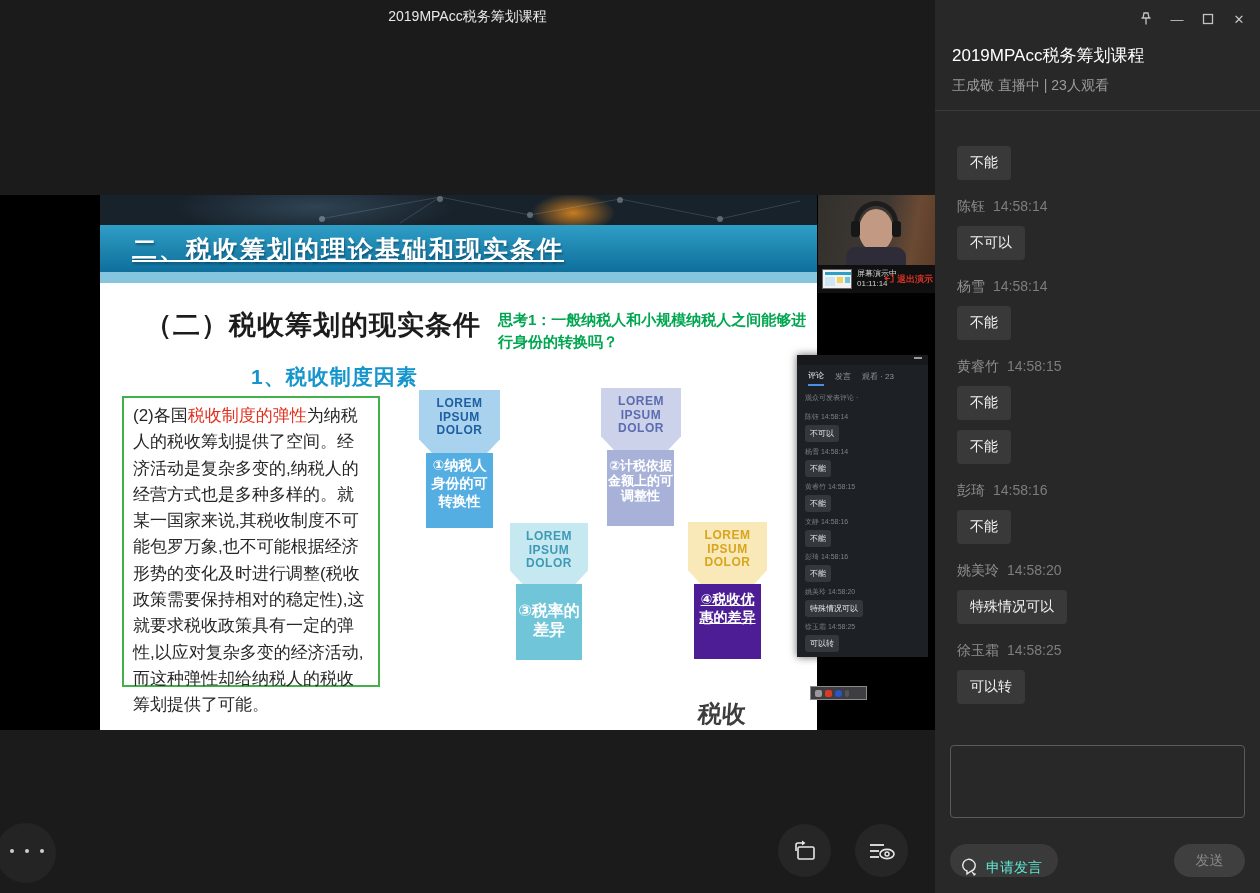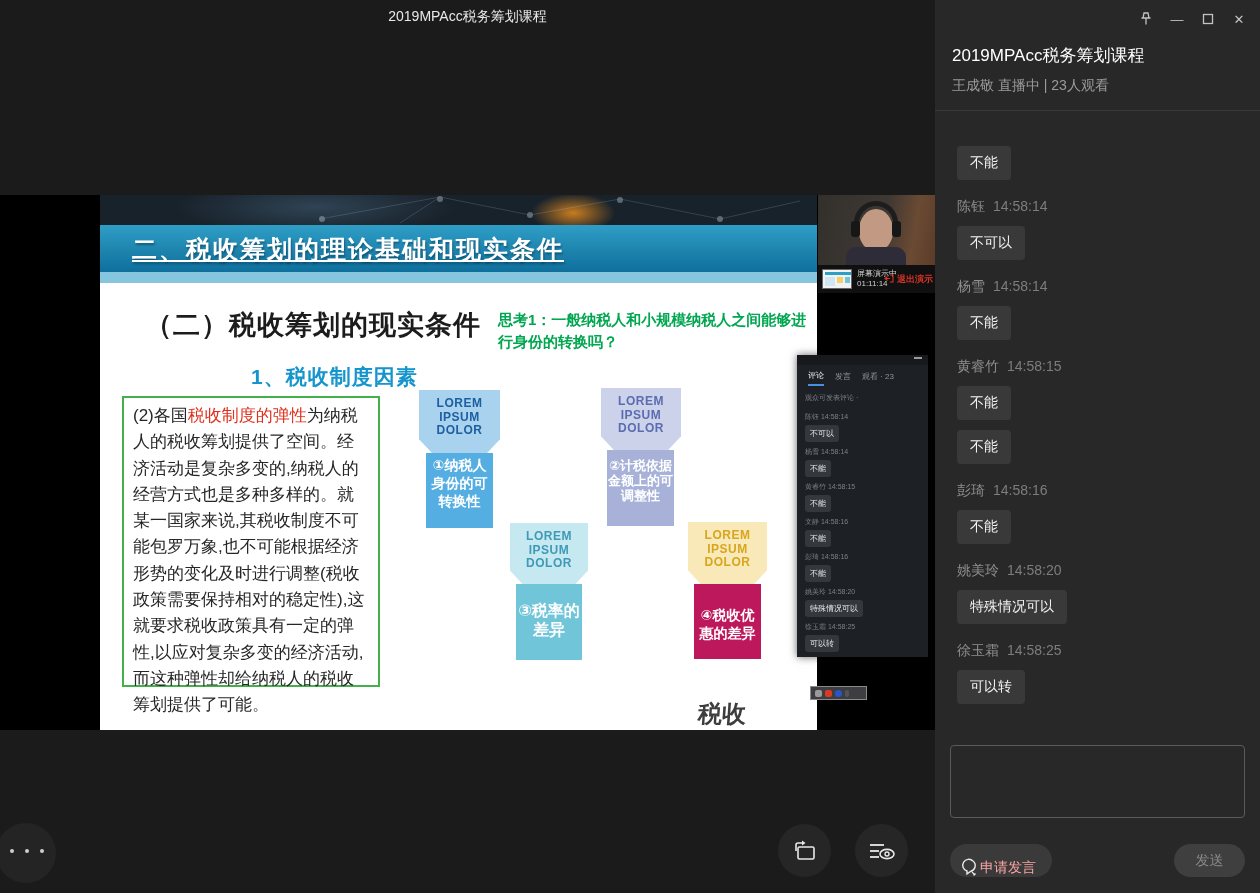--- a/index.html
+++ b/index.html
@@ -39,21 +39,21 @@
      padding-top:7px; clip-path:polygon(0 0,100% 0,100% 78%,84% 100%,16% 100%,0 78%); letter-spacing:.5px; }
   .lorem-body { position:absolute; color:#ffffff; text-align:center; font-weight:bold; }
 
   .b1h { left:319px; top:195px; width:81px; height:63px; background:#a9d2ef; color:#1e5fa0; }
   .b1b { left:326px; top:258px; width:67px; height:75px; background:#55aee2; font-size:14px; line-height:18px; padding-top:3px; }
   .b2h { left:501px; top:193px; width:80px; height:62px; background:#ccd2ea; color:#5c6cb0; }
   .b2b { left:507px; top:255px; width:67px; height:76px; background:#a8b2d8; font-size:13px; line-height:15px; padding-top:8px; }
   .b3h { left:410px; top:328px; width:78px; height:61px; background:#c6e8f1; color:#3e9ab6; }
   .b3b { left:416px; top:389px; width:66px; height:76px; background:#70c5d9; font-size:16px; line-height:19px; padding-top:17px; }
   .b4h { left:588px; top:327px; width:79px; height:62px; background:#fae9b8; color:#d8a51e; }
-  .b4b { left:594px; top:389px; width:67px; height:75px; background:#be185d; font-size:14px; line-height:18px; padding-top:22px; }
+  .b4b { left:594px; top:389px; width:67px; height:75px; background:#4c1d95; font-size:14px; line-height:18px; padding-top:6px;text-decoration:underline; }
 
   .watermark { position:absolute; left:598px; top:503px; color:#3d3d3d; font-size:24px; font-weight:bold;
      transform:skewX(-4deg); font-family:"DejaVu Serif","Liberation Serif",serif; }
 
   
   .webcam { position:absolute; left:818px; top:0; width:117px; height:98px; }
   .cam-video { position:absolute; left:0; top:0; width:117px; height:70px; overflow:hidden;
      background:linear-gradient(100deg,#33302c 0%,#3e3833 55%,#6b4a33 80%,#5a3c28 100%); }
   .cam-head { position:absolute; left:41px; top:14px; width:34px; height:42px; border-radius:50% 50% 46% 46%; background:#c29a83; }
   .cam-band { position:absolute; left:36px; top:6px; width:44px; height:26px; border:5px solid #1d1d1d; border-bottom:none; border-radius:22px 22px 0 0; }
@@ -106,21 +106,21 @@
   .msg-name .tm { color:#7d7d7d; margin-left:8px; }
   .msg-bubble { display:inline-block; background:#393939; color:#f2f2f2; font-size:14px;
      padding:8px 13px; border-radius:4px; margin-top:10px; }
   .first-gap { margin-top:16px; }
 
   .sb-input { position:absolute; left:15px; top:745px; width:295px; height:73px; background:transparent;
      border:1px solid #5a5a5a; border-radius:4px; color:#e8e8e8; font-size:14px; padding:8px; resize:none;
      font-family:"Liberation Sans","DejaVu Sans",sans-serif; }
   .sb-bottom { position:absolute; left:0; top:840px; width:325px; height:53px; }
   .apply-btn { position:absolute; left:15px; top:4px; height:33px; border-radius:17px; background:#3a3a3a;
-     color:#fca5a5; font-size:14px; display:flex; align-items:center; padding:15px 16px 0 10px; }
+     color:#5eead4; font-size:14px; display:flex; align-items:center; padding:15px 16px 0 10px; gap:6px; }
   .send-btn { position:absolute; right:15px; top:4px; width:71px; height:33px; border-radius:17px;
      background:#3f3f3f; color:#8a8a8a; font-size:14px; display:flex; align-items:center; justify-content:center; }
 
   svg { display:block; }
 </style>
 </head>
 <body>
 
 <div class="app">
 

